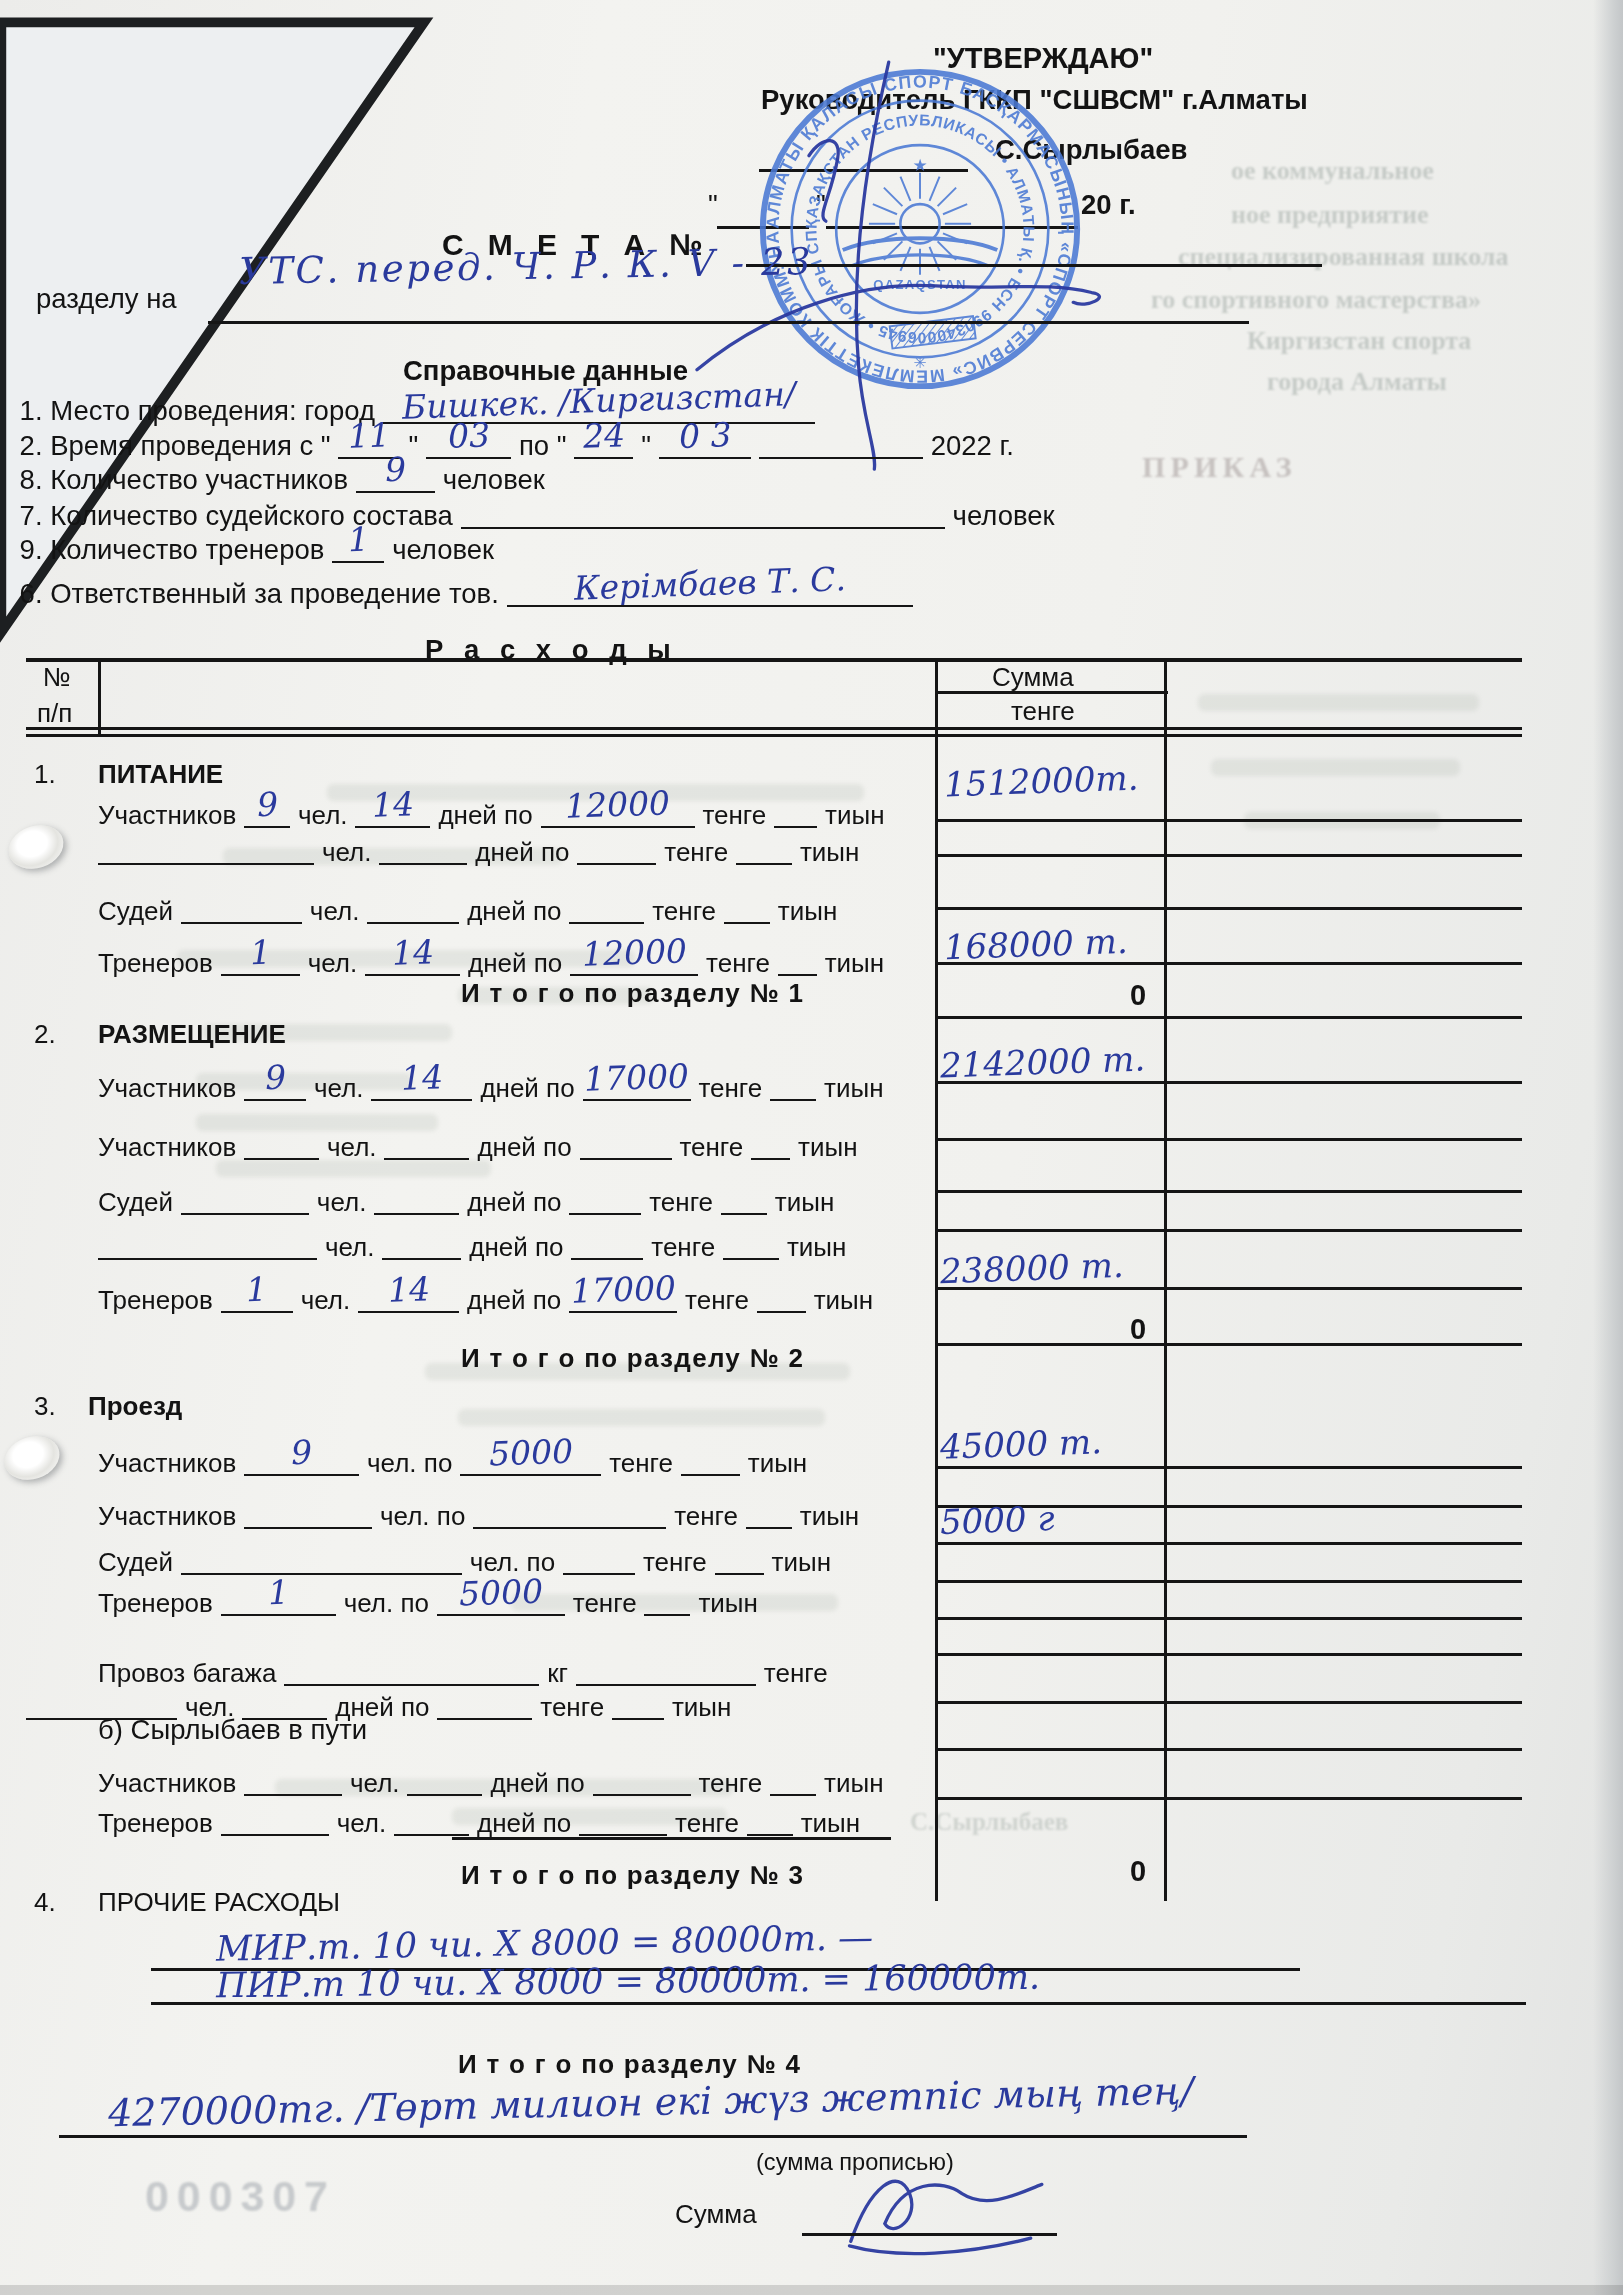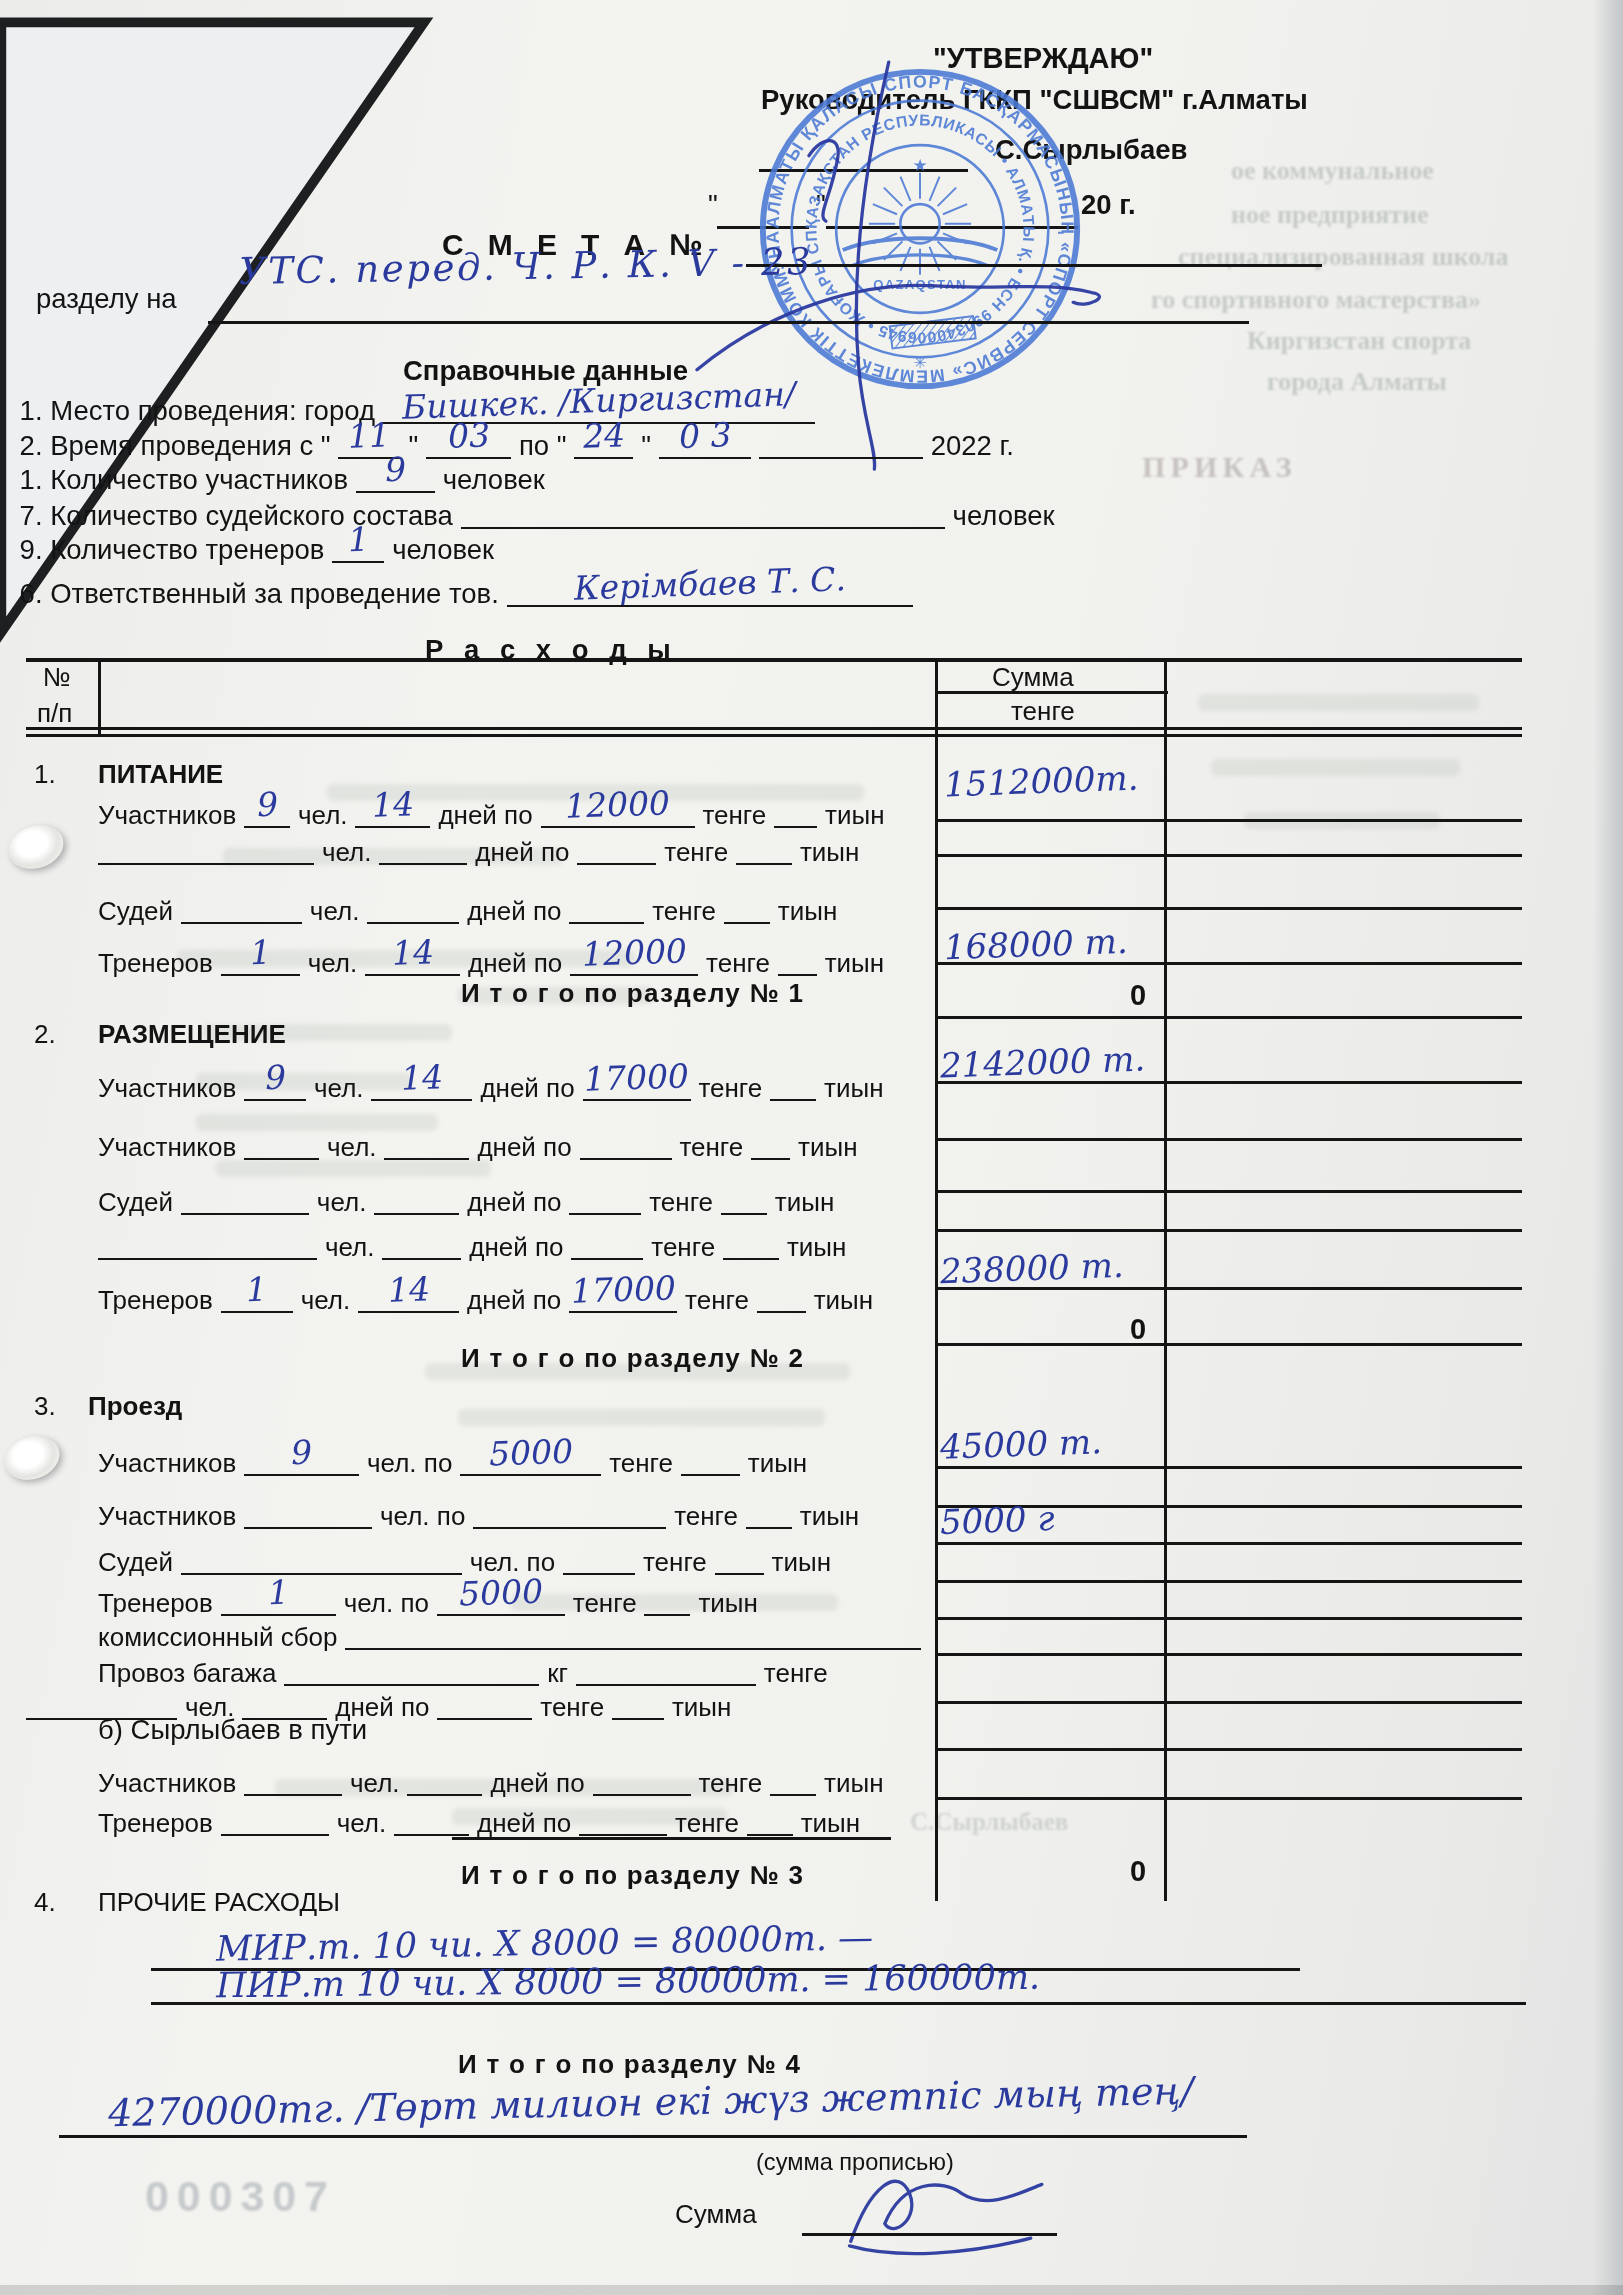--- a/index.html
+++ b/index.html
@@ -222,21 +222,21 @@
       <span class="pr" style="font-size: 27.5px;">"</span>
       <span class="blank" style="width: 85px;"><span class="hand">03</span></span>
       <span class="pr" style="font-size: 27.5px;">по "</span>
       <span class="blank" style="width: 59px;"><span class="hand">24</span></span>
       <span class="pr" style="font-size: 27.5px;">"</span>
       <span class="blank" style="width: 92px;"><span class="hand">0 3</span></span>
       <span class="blank" style="width: 164px;"></span>
       <span class="pr" style="font-size: 27.5px;">2022  г.</span>
     </div>
     <div class="row" style="left: 19.6px; top: 454px; font-size: 27.5px;">
-      <span class="pr" style="font-size: 27.5px;">1. Количество участников</span>
+      <span class="pr" style="font-size: 27.5px;">8. Количество участников</span>
       <span class="blank" style="width: 79px;"><span class="hand">9</span></span>
       <span class="pr" style="font-size: 27.5px;">человек</span>
     </div>
     <div class="row" style="left: 19.6px; top: 490px; font-size: 27.5px;">
       <span class="pr" style="font-size: 27.5px;">7. Количество судейского состава</span>
       <span class="blank" style="width: 484px;"></span>
       <span class="pr" style="font-size: 27.5px;">человек</span>
     </div>
     <div class="row" style="left: 19.6px; top: 524px; font-size: 27.5px;">
       <span class="pr" style="font-size: 27.5px;">9. Количество тренеров</span>
@@ -372,24 +372,20 @@
       <span class="pr" style="font-size: 26px;">тиын</span>
     </div>
     <div class="row" style="left: 98px; top: 1577px; font-size: 26px;">
       <span class="pr" style="font-size: 26px;">Тренеров</span>
       <span class="blank" style="width: 115px;"><span class="hand">1</span></span>
       <span class="pr" style="font-size: 26px;">чел.  по</span>
       <span class="blank" style="width: 128px;"><span class="hand">5000</span></span>
       <span class="pr" style="font-size: 26px;">тенге</span>
       <span class="blank" style="width: 46px;"></span>
       <span class="pr" style="font-size: 26px;">тиын</span>
-    </div>
-    <div class="row" style="left: 98px; top: 1611px; font-size: 26px;">
-      <span class="pr" style="font-size: 26px;">комиссионный сбор</span>
-      <span class="blank" style="width: 576px;"></span>
     </div>
     <div class="row" style="left: 98px; top: 1647px; font-size: 26px;">
       <span class="pr" style="font-size: 26px;">Провоз багажа</span>
       <span class="blank" style="width: 255px;"></span>
       <span class="pr" style="font-size: 26px;">кг</span>
       <span class="blank" style="width: 180px;"></span>
       <span class="pr" style="font-size: 26px;">тенге</span>
     </div>
     <div class="row" style="left: 26px; top: 1681px; font-size: 26px;">
       <span class="blank" style="width: 151px;"></span>

